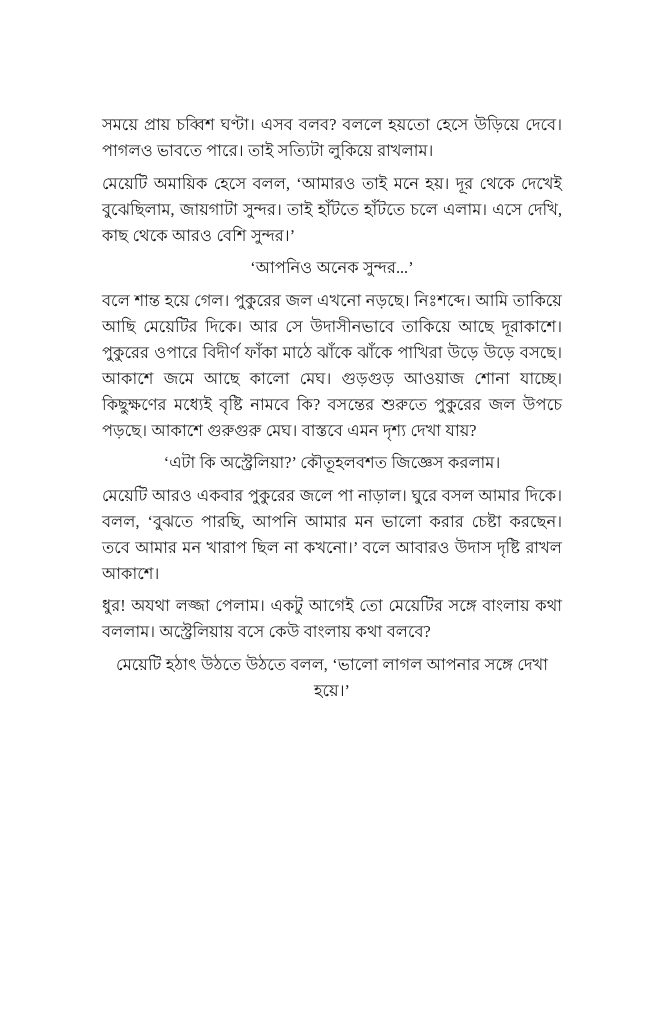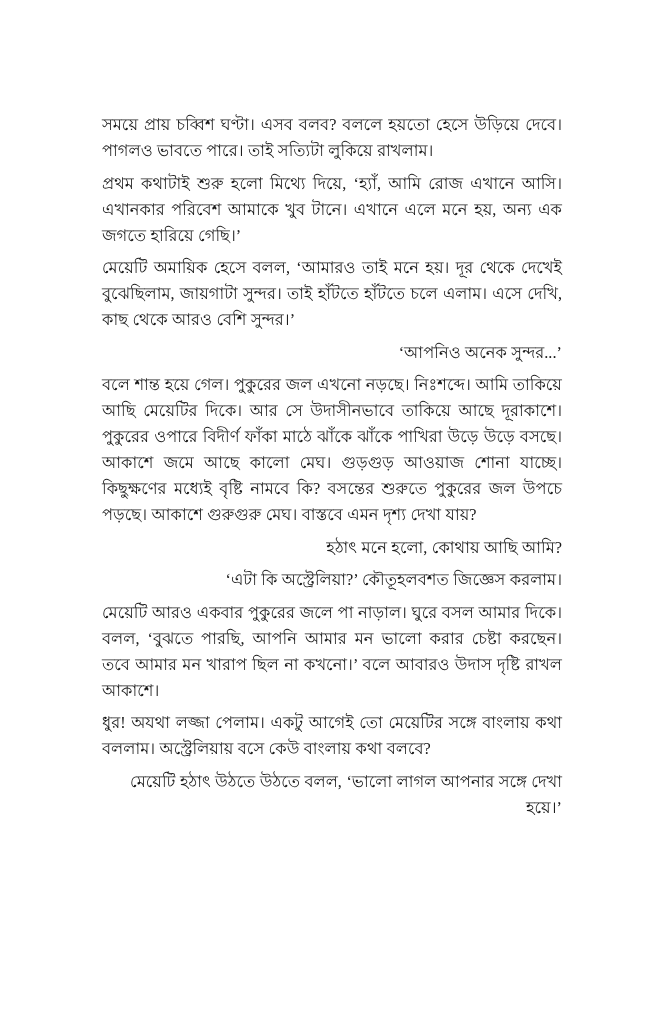--- a/index.html
+++ b/index.html
@@ -41,21 +41,21 @@
     letter-spacing: 0.002em;
     -webkit-font-smoothing: antialiased;
   }
 
   .para:last-of-type {
     margin-bottom: 4px;
   }
 
   
   .para.short {
-    text-align: right;
+    text-align: center;
   }
 
   .footer {
     position: absolute;
     left: 102px;
     top: 934px;
     display: flex;
     align-items: flex-end;
     gap: 6px;
     font-family: "Liberation Serif", "DejaVu Serif", serif;
@@ -80,25 +80,23 @@
     font-size: 18px;
   }
 </style>
 </head>
 <body>
 
 <div class="page">
 
   <div class="text-block">
     <p class="para">সময়ে প্রায় চব্বিশ ঘণ্টা। এসব বলব? বললে হয়তো হেসে উড়িয়ে দেবে। পাগলও ভাবতে পারে। তাই সত্যিটা লুকিয়ে রাখলাম।</p>
-    <p class="para">প্রথম কথাটাই শুরু হলো মিথ্যে দিয়ে, ‘হ্যাঁ, আমি রোজ এখানে আসি। এখানকার পরিবেশ আমাকে খুব টানে। এখানে এলে মনে হয়, অন্য এক জগতে হারিয়ে গেছি।’</p>
     <p class="para">মেয়েটি অমায়িক হেসে বলল, ‘আমারও তাই মনে হয়। দূর থেকে দেখেই বুঝেছিলাম, জায়গাটা সুন্দর। তাই হাঁটতে হাঁটতে চলে এলাম। এসে দেখি, কাছ থেকে আরও বেশি সুন্দর।’</p>
     <p class="para short">‘আপনিও অনেক সুন্দর...’</p>
     <p class="para">বলে শান্ত হয়ে গেল। পুকুরের জল এখনো নড়ছে। নিঃশব্দে। আমি তাকিয়ে আছি মেয়েটির দিকে। আর সে উদাসীনভাবে তাকিয়ে আছে দূরাকাশে। পুকুরের ওপারে বিদীর্ণ ফাঁকা মাঠে ঝাঁকে ঝাঁকে পাখিরা উড়ে উড়ে বসছে। আকাশে জমে আছে কালো মেঘ। গুড়গুড় আওয়াজ শোনা যাচ্ছে। কিছুক্ষণের মধ্যেই বৃষ্টি নামবে কি? বসন্তের শুরুতে পুকুরের জল উপচে পড়ছে। আকাশে গুরুগুরু মেঘ। বাস্তবে এমন দৃশ্য দেখা যায়?</p>
-    <p class="para short">হঠাৎ মনে হলো, কোথায় আছি আমি?</p>
     <p class="para short">‘এটা কি অস্ট্রেলিয়া?’ কৌতূহলবশত জিজ্ঞেস করলাম।</p>
     <p class="para">মেয়েটি আরও একবার পুকুরের জলে পা নাড়াল। ঘুরে বসল আমার দিকে। বলল, ‘বুঝতে পারছি, আপনি আমার মন ভালো করার চেষ্টা করছেন। তবে আমার মন খারাপ ছিল না কখনো।’ বলে আবারও উদাস দৃষ্টি রাখল আকাশে।</p>
     <p class="para">ধুর! অযথা লজ্জা পেলাম। একটু আগেই তো মেয়েটির সঙ্গে বাংলায় কথা বললাম। অস্ট্রেলিয়ায় বসে কেউ বাংলায় কথা বলবে?</p>
     <p class="para short">মেয়েটি হঠাৎ উঠতে উঠতে বলল, ‘ভালো লাগল আপনার সঙ্গে দেখা হয়ে।’</p>
   </div>
 
   <div class="footer">
     <span class="footer-page-number">১৪</span>
     <span class="footer-sep">●</span>
     <span class="footer-book-title">মাইন্ড ট্রাভেল</span>

